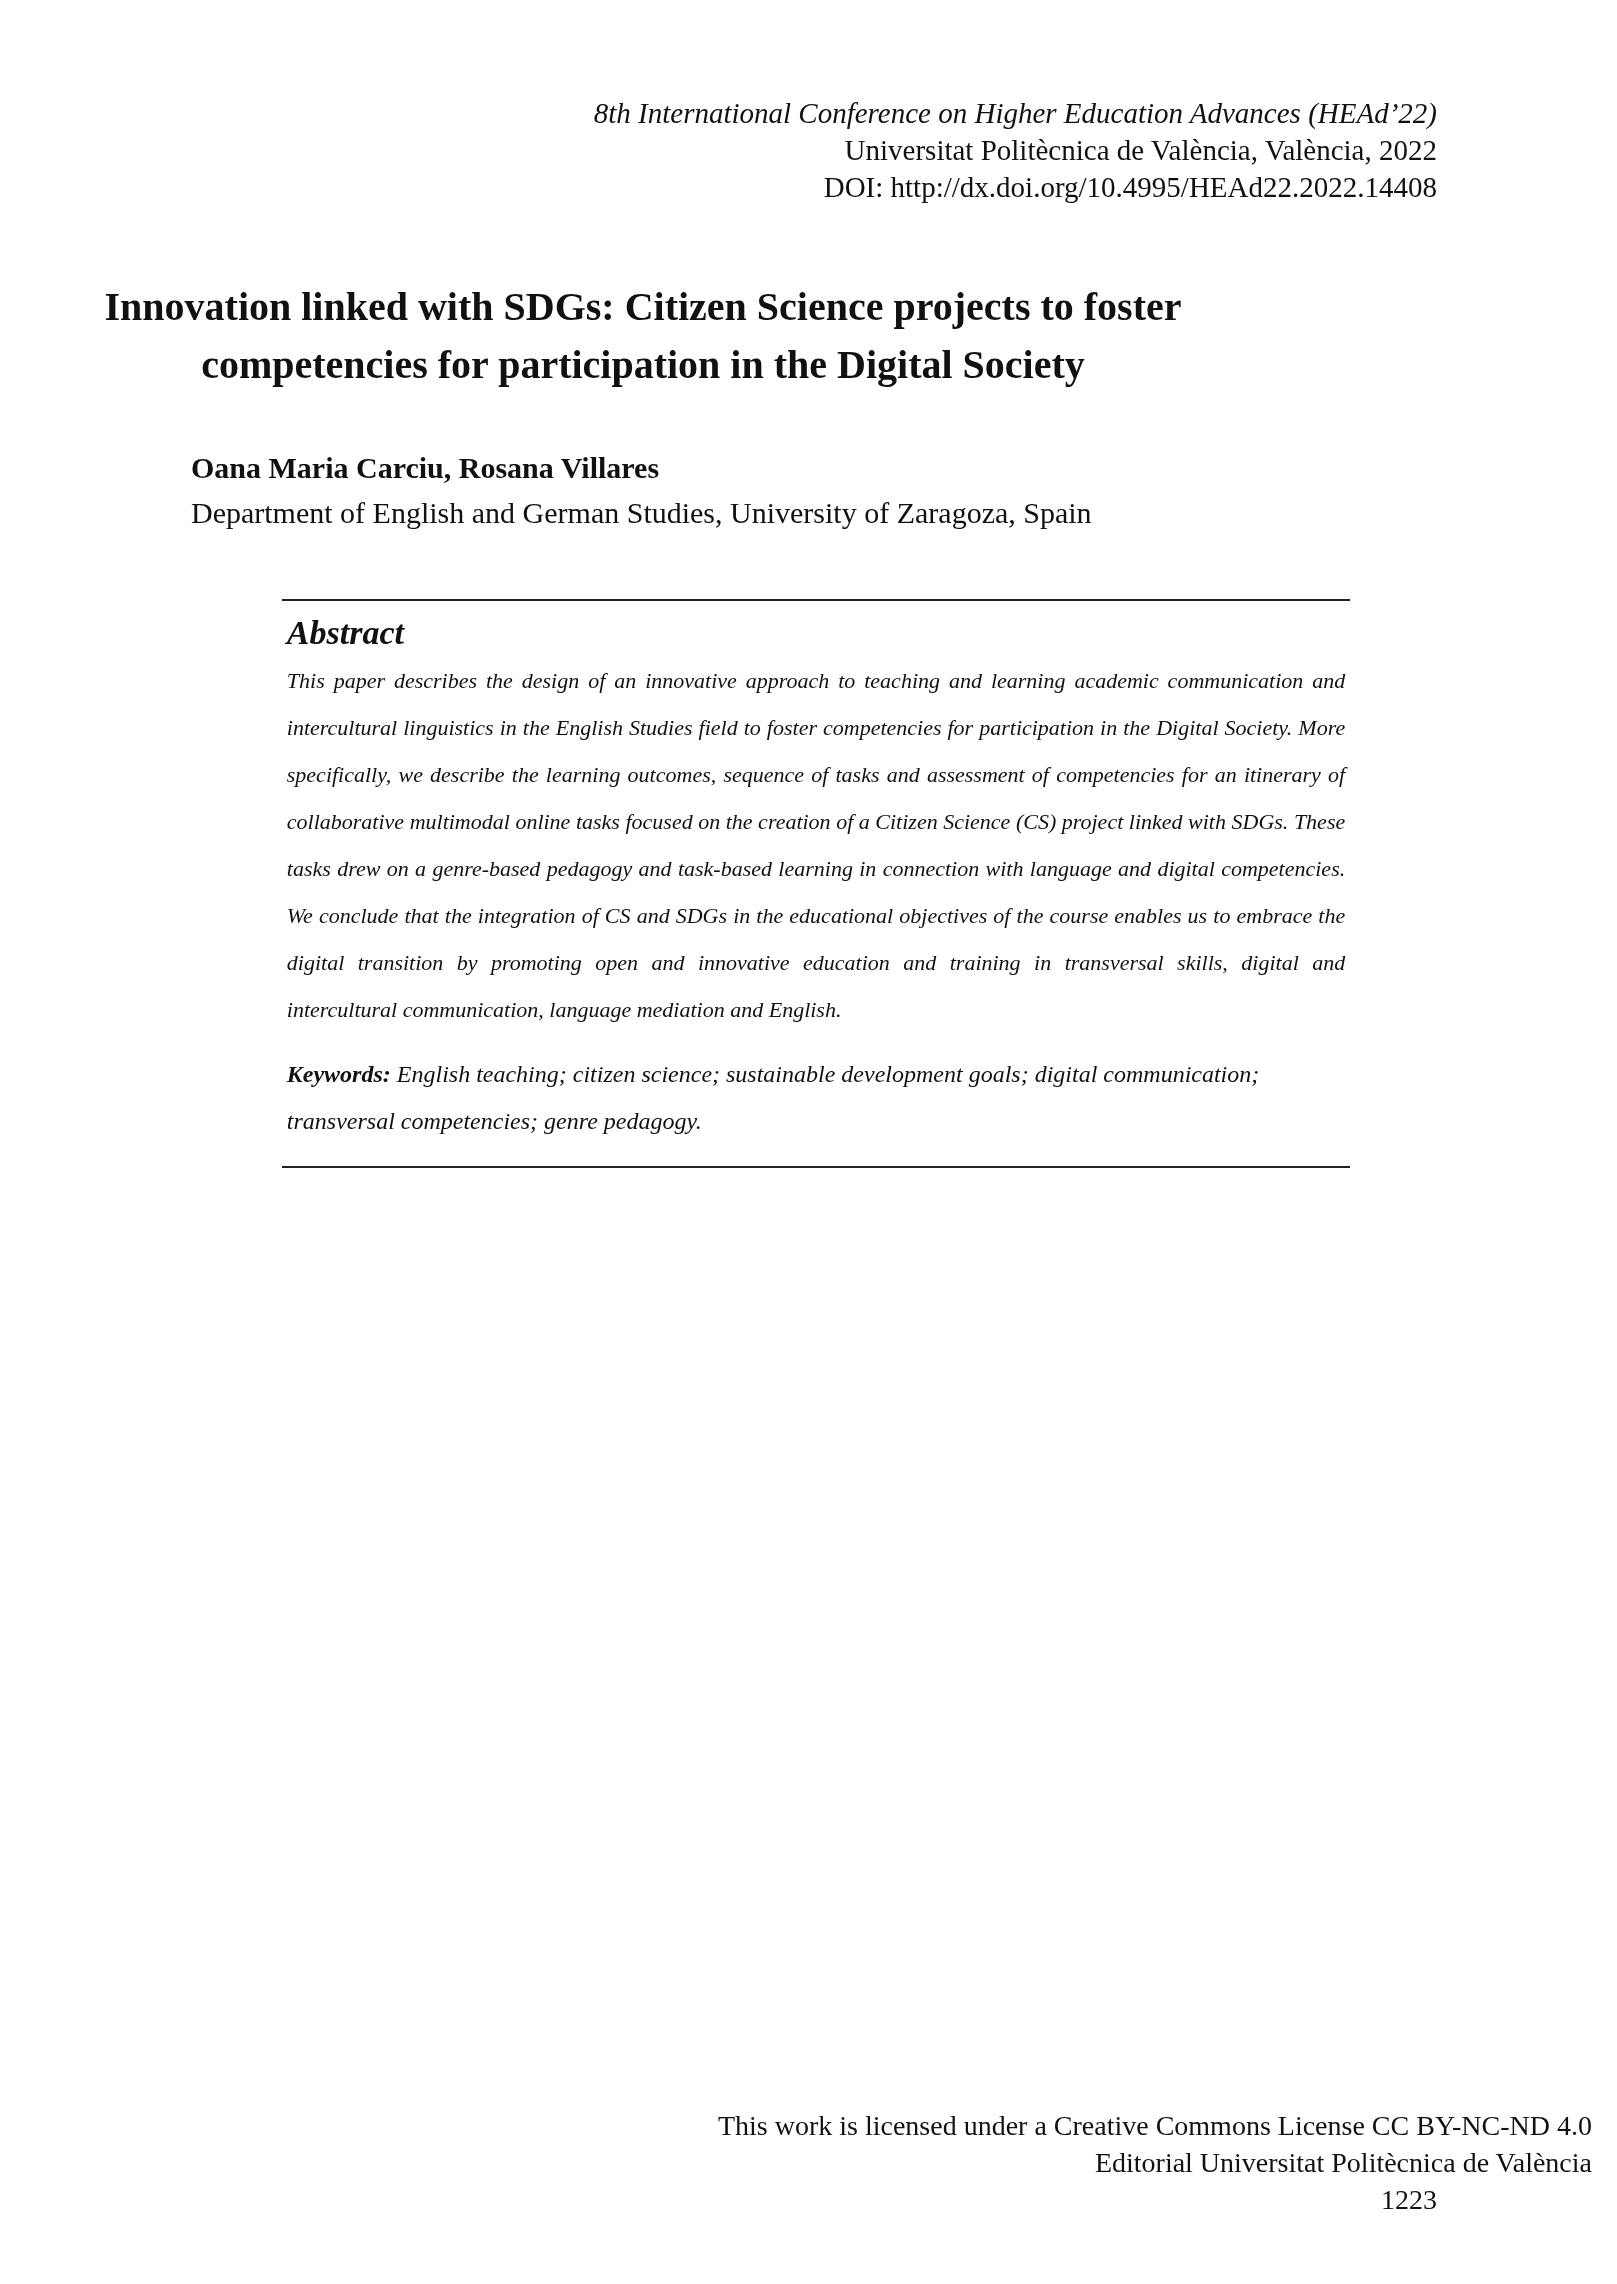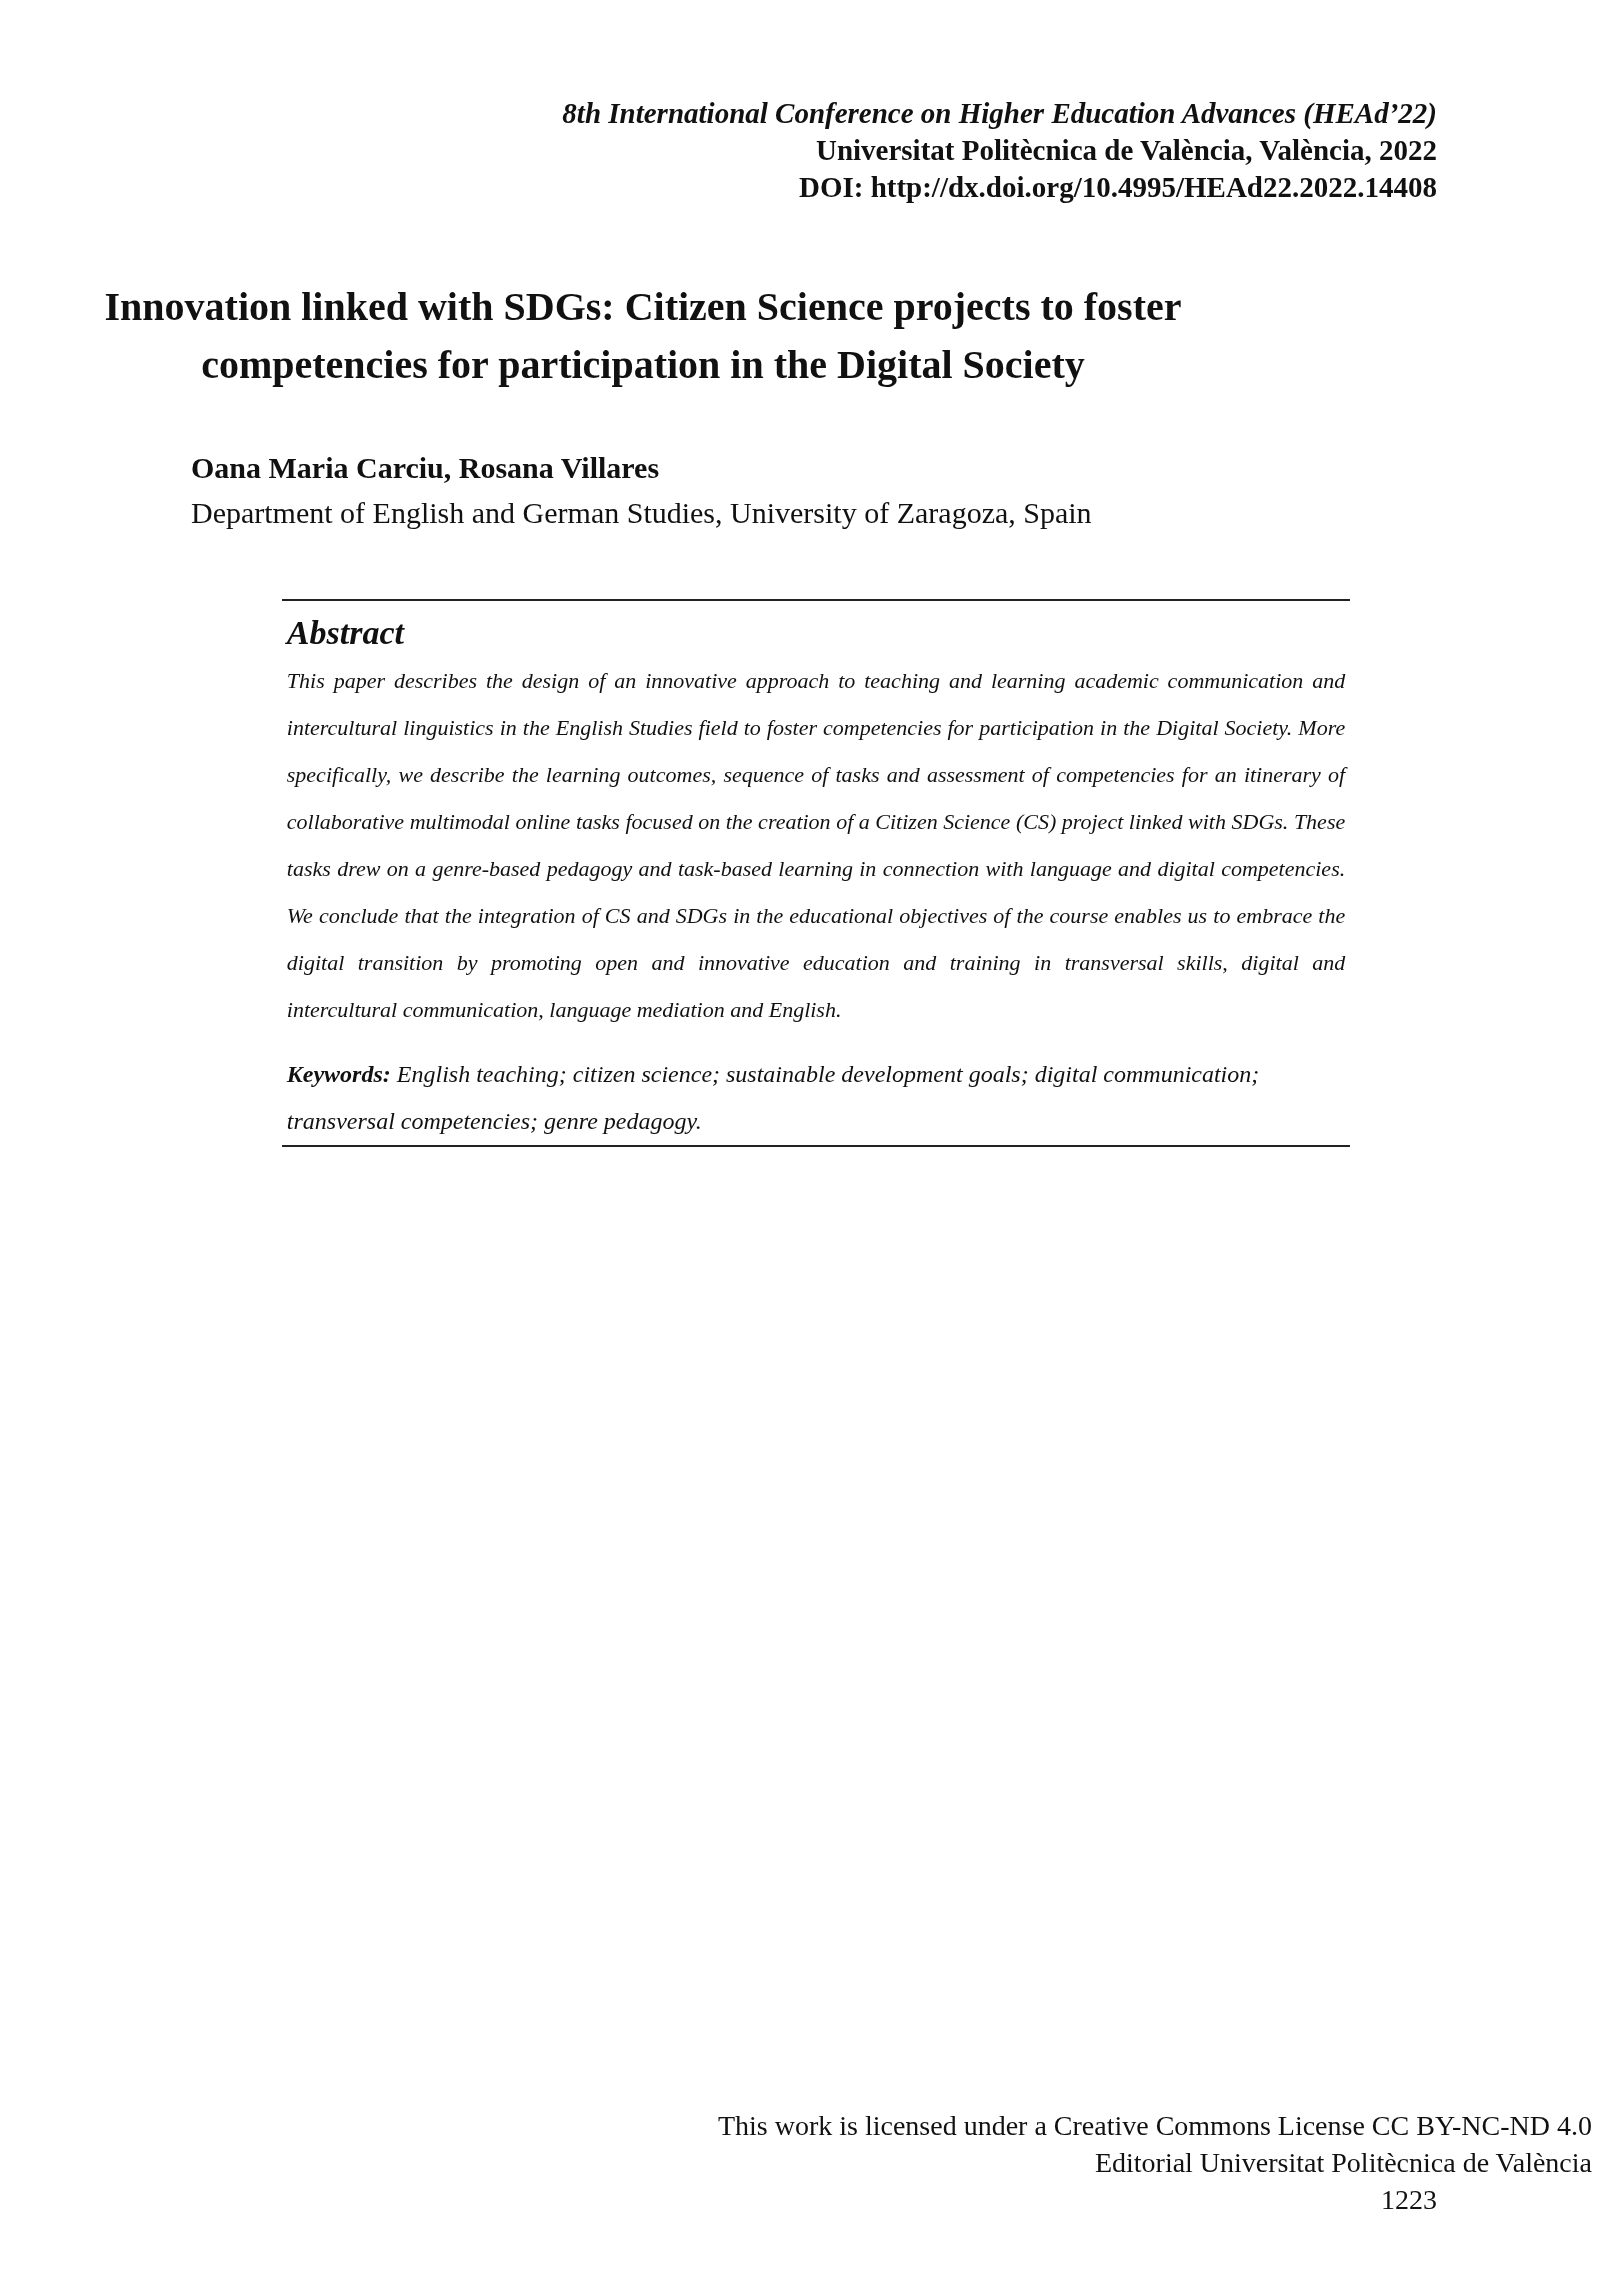--- a/index.html
+++ b/index.html
@@ -15,21 +15,20 @@
     font-family: "Liberation Serif", "DejaVu Serif", serif;
     color: #111111;
   }
   .header {
     position: absolute;
     right: 181px;
     top: 95px;
     text-align: right;
     font-size: 29px;
     line-height: 37px;
-    font-weight: bold;
   }
   .header .conf { font-style: italic; }
   .title {
     position: absolute;
     left: 0;
     width: 1286px;
     top: 278px;
     text-align: center;
     font-weight: bold;
     font-size: 40px;
@@ -51,20 +50,21 @@
     line-height: 40px;
   }
   .abstract-box {
     position: absolute;
     left: 282px;
     width: 1068px;
     top: 599px;
     border-top: 2.4px solid #222;
     border-bottom: 2.4px solid #222;
     padding-top: 11.3px;
+    padding-bottom: 21px;
   }
   .abstract-heading {
     font-style: italic;
     font-weight: bold;
     font-size: 34px;
     line-height: 42px;
     margin: 0 4.8px 3.2px 4.8px;
   }
   .abstract-text {
     font-style: italic;

